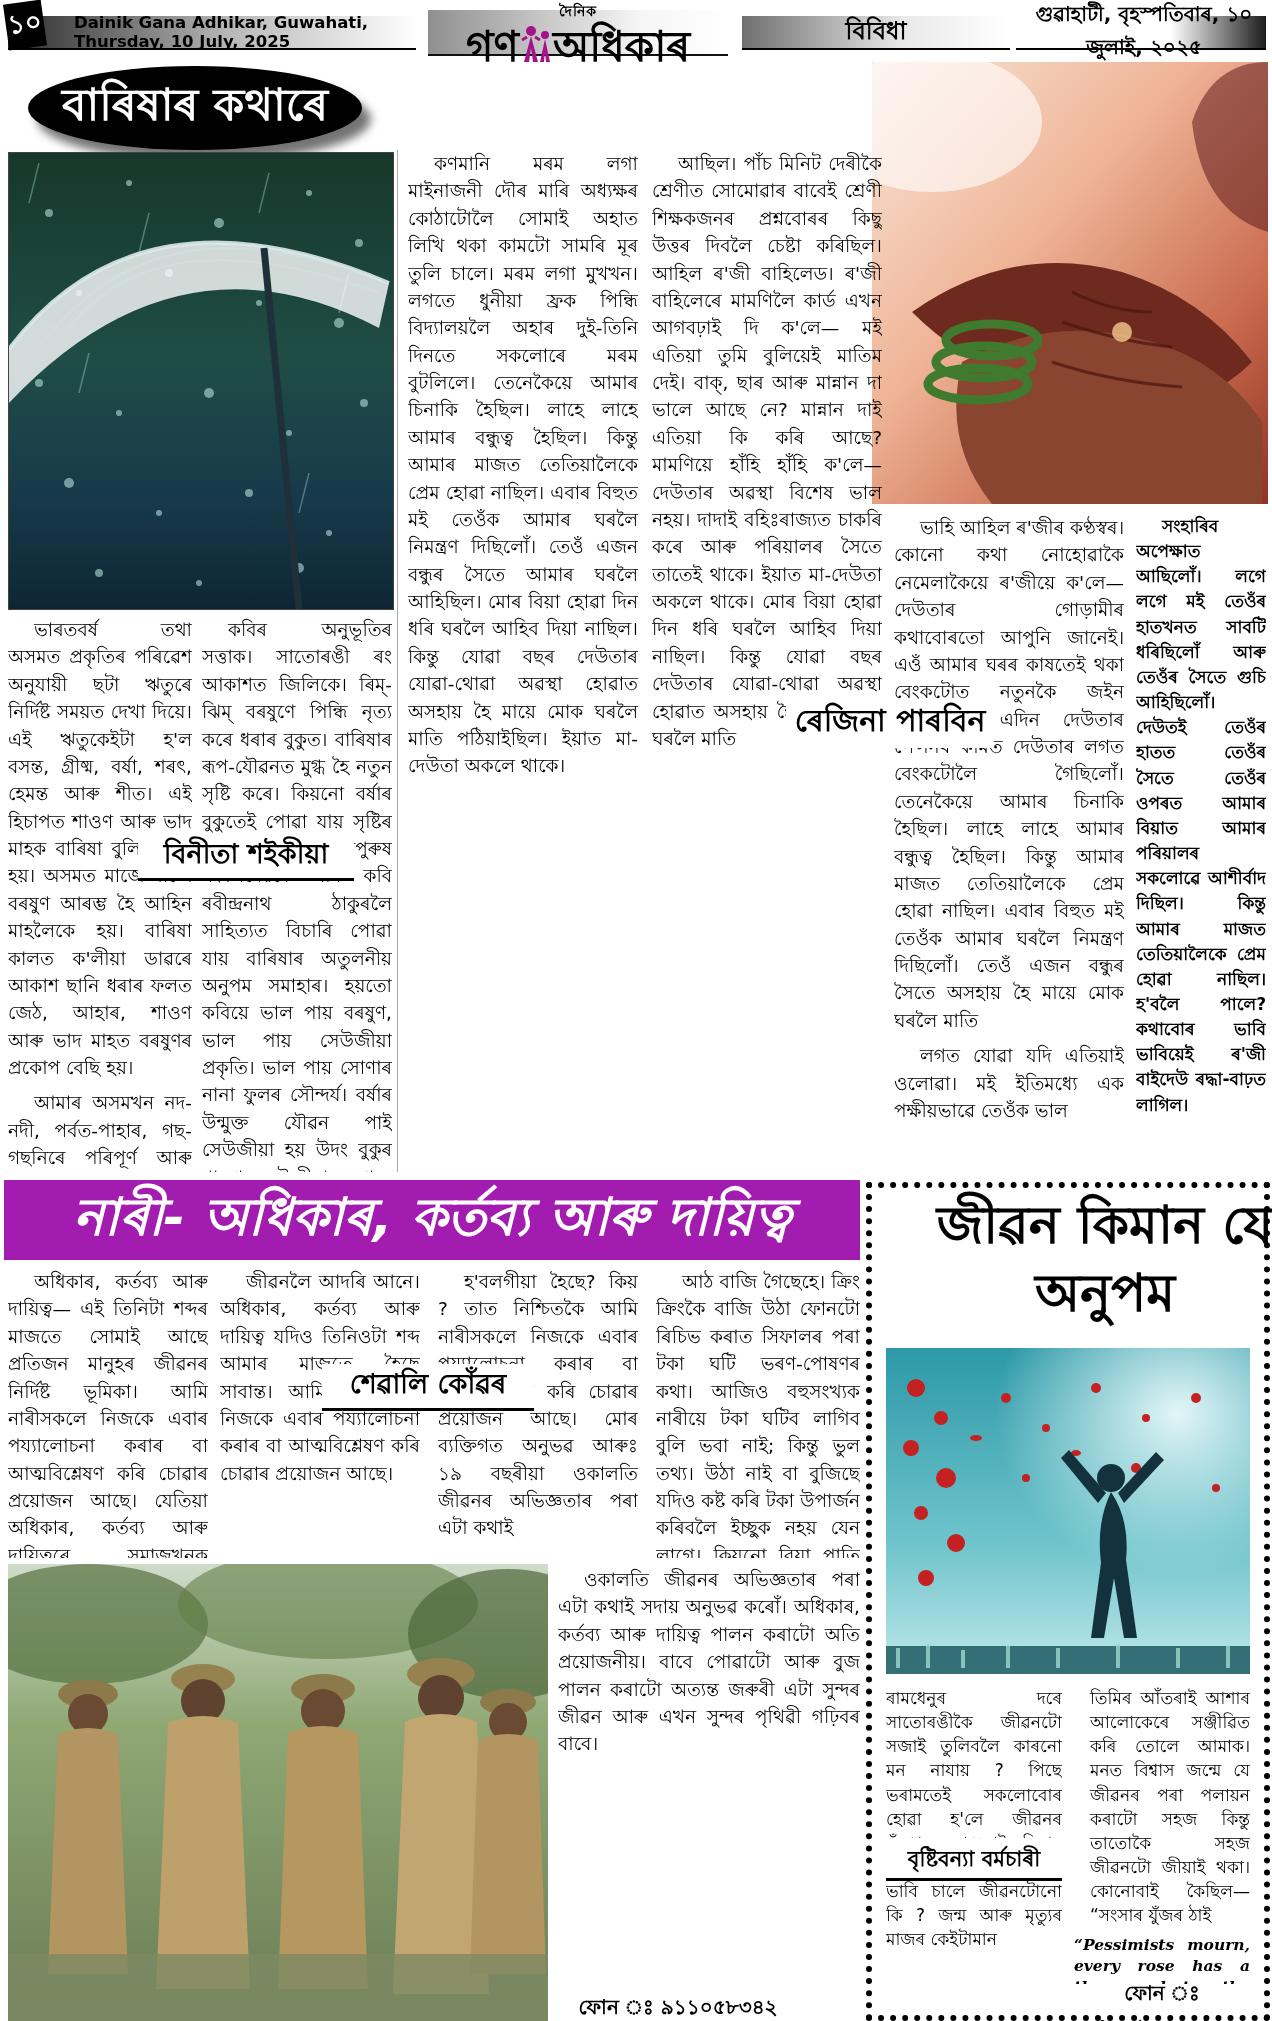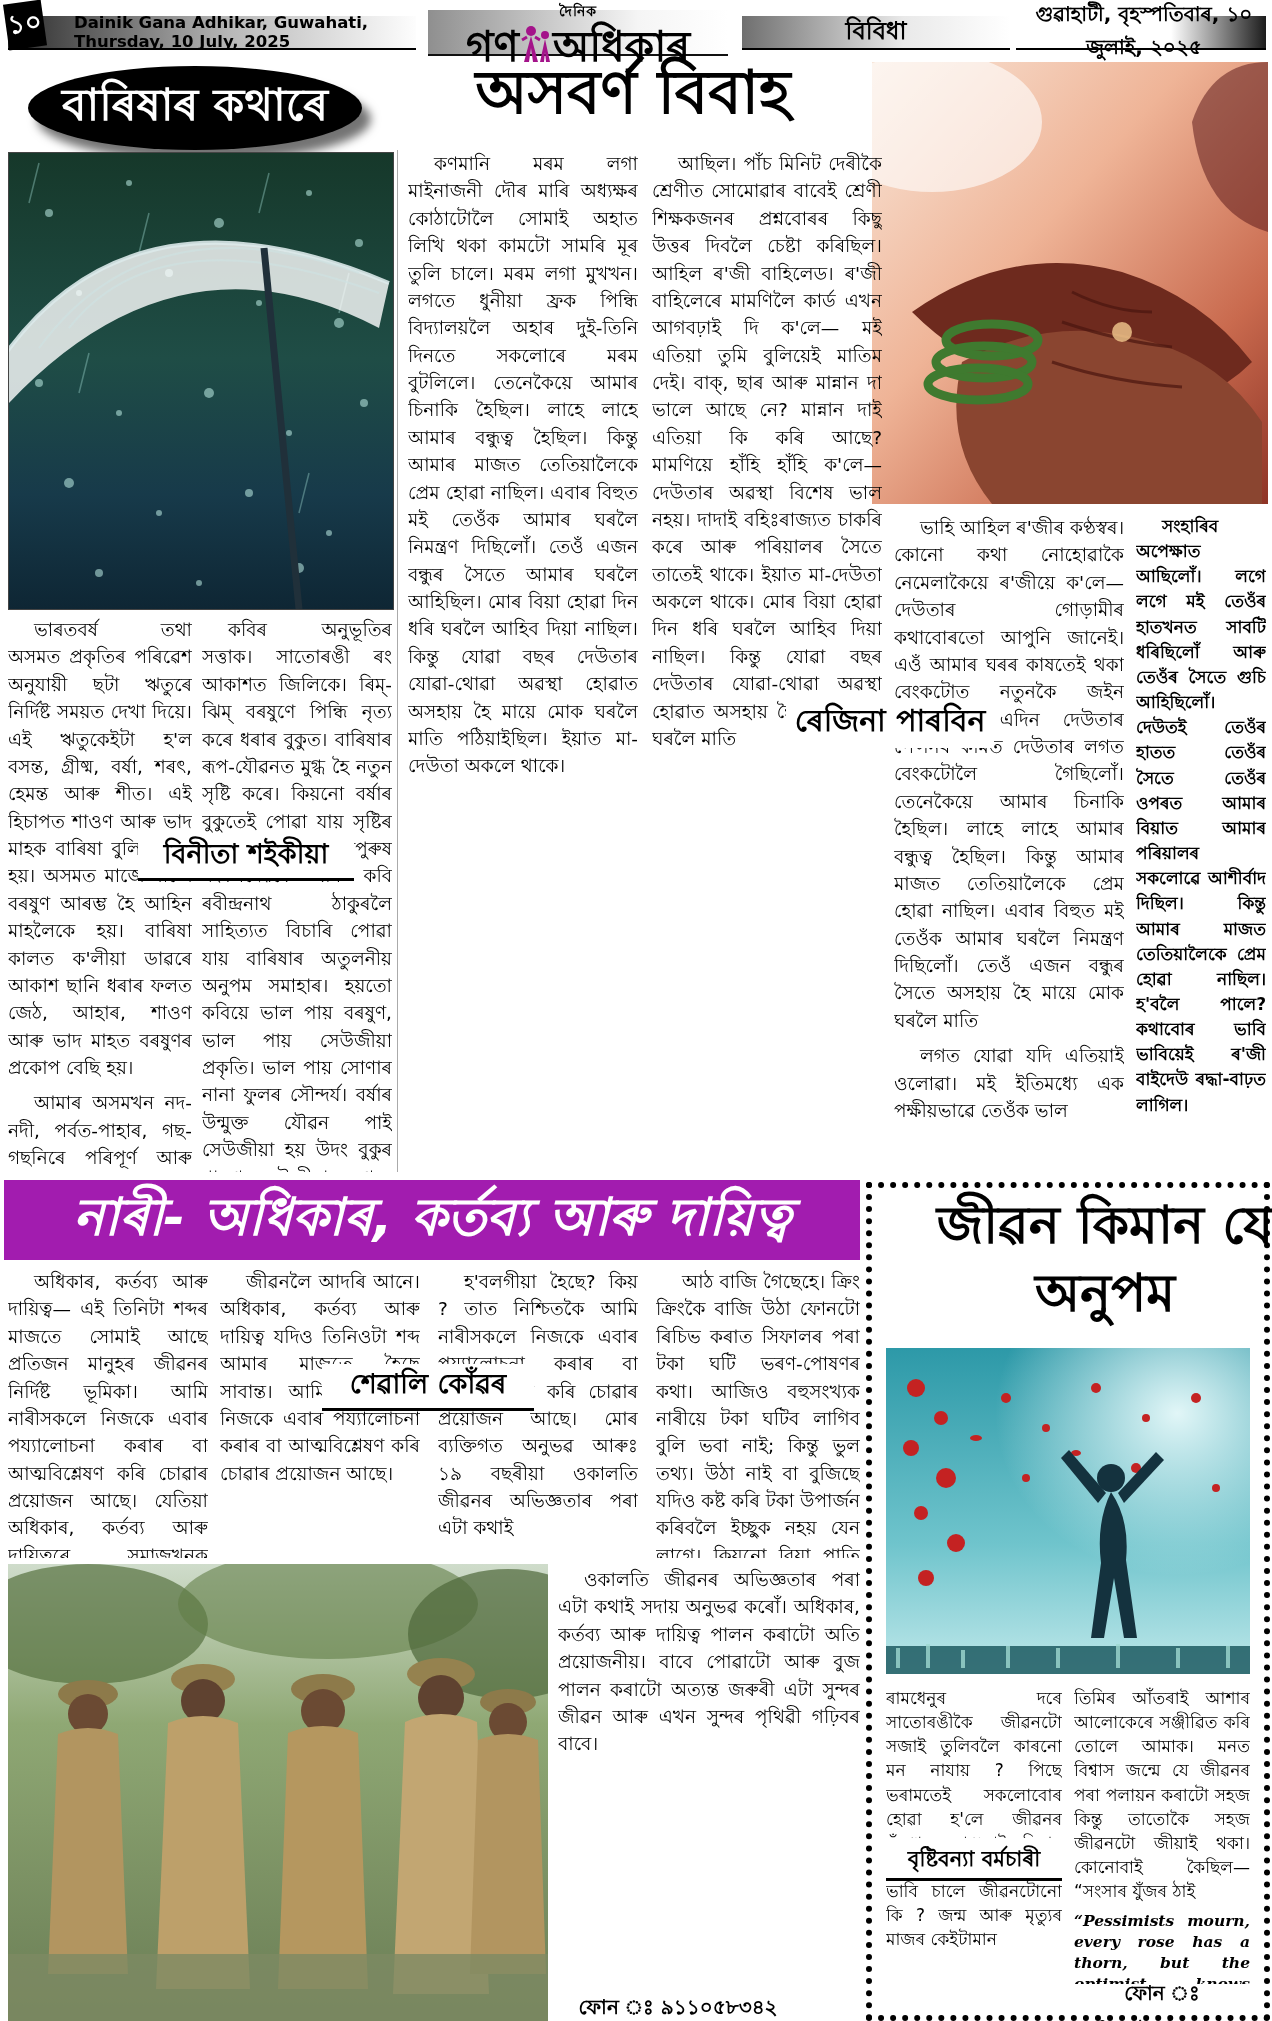--- a/index.html
+++ b/index.html
@@ -158,23 +158,20 @@
     <p>আমাৰ অসমখন নদ-নদী, পৰ্বত-পাহাৰ, গছ-গছনিৰে পৰিপূৰ্ণ আৰু মৌচুমী প্ৰধান হোৱা বাবে বাৰিষা নিৰ্ভৰ কৰে মৌচুমী বতাহত। গ্ৰীষ্মকালত মৌচুমী বতাহৰ ফলত অতিমাত্ৰা বৰষুণ হয়। যাৰ ফলত নৈ, বিল, পথাৰ, জান-জুৰি সকলো পানীৰে ওপচি পাৰ ভাঙি বৈ যায় ভৈয়ামলৈ। তাৰ ফলত নৈৰ কাষৰীয়া অঞ্চলসমূহত সঘনাই বান হোৱা দেখা যায়। ইয়াৰ উপৰি পানী আৰু বোকাৰে ভৰা বাট-পথত</p>
   </div>
   <div class="abs col" style="left:202px;top:616px;width:190px;height:556px;">
     <p>কবিৰ অনুভূতিৰ সত্তাক। সাতোৰঙী ৰং আকাশত জিলিকে। ৰিম্-ঝিম্ বৰষুণে পিন্ধি নৃত্য কৰে ধৰাৰ বুকুত। বাৰিষাৰ ৰূপ-যৌৱনত মুগ্ধ হৈ নতুন সৃষ্টি কৰে। কিয়নো বৰ্ষাৰ বুকুতেই পোৱা যায় সৃষ্টিৰ মাদকতা। মহাপুৰুষ শংকৰদেৱকে ধৰি কবি ৰবীন্দ্ৰনাথ ঠাকুৰলৈ সাহিত্যত বিচাৰি পোৱা যায় বাৰিষাৰ অতুলনীয় অনুপম সমাহাৰ। হয়তো কবিয়ে ভাল পায় বৰষুণ, ভাল পায় সেউজীয়া প্ৰকৃতি। ভাল পায় সোণাৰ নানা ফুলৰ সৌন্দৰ্য। বৰ্ষাৰ উন্মুক্ত যৌৱন পাই সেউজীয়া হয় উদং বুকুৰ শাওণ। সেউজীয়া হয় গছ-লতা, তৰু-তৃণ। বাৰিষাৰ ৰং লাগিয়েই সেউজ হয় পৃথিৱী। খেতিয়কৰ হয় জীয়াই থকাৰ আখৰা।</p>
 
   </div>
   <div class="abs byline" style="left:138px;top:834px;width:216px;height:44px;font-size:27px;">
     <span>বিনীতা শইকীয়া</span>
   </div>
 
-  <div class="abs marriage-head">
-    <span>অসবৰ্ণ বিবাহ</span>
-  </div>
 
   <div class="abs hands-img">
     <svg width="396" height="442" viewBox="0 0 396 442" preserveAspectRatio="none">
       <defs>
         <linearGradient id="handbg" x1="0" y1="0" x2="1" y2="1">
           <stop offset="0" stop-color="#f9e6d8"></stop>
             <stop offset="0.4" stop-color="#efb497"></stop>
           <stop offset="0.75" stop-color="#c96a4e"></stop>
             <stop offset="1" stop-color="#8e3426"></stop>
         </linearGradient>
@@ -348,21 +345,21 @@
 
   <div class="abs life-col" style="left:886px;top:1686px;width:176px;height:298px;">
     <p style="margin:0 0 6px 0;">ৰামধেনুৰ দৰে সাতোৰঙীকৈ জীৱনটো সজাই তুলিবলৈ কাৰনো মন নাযায় ? পিছে ভৰামতেই সকলোবোৰ হোৱা হ'লে জীৱনৰ যুঁজখন আগুৱাই নিয়াৰ মাদকতা ক'ত ? ভালকৈ ভাবি চালে জীৱনটোনো কি ? জন্ম আৰু মৃত্যুৰ মাজৰ কেইটামান</p>
 
   </div>
   <div class="abs byline" style="left:886px;top:1838px;width:176px;height:40px;font-size:21px;">
     <span>বৃষ্টিবন্যা বৰ্মচাৰী</span>
   </div>
 
   <div class="abs life-col" style="left:1074px;top:1686px;width:176px;height:298px;">
-    <p style="margin:0 0 8px 0;">তিমিৰ আঁতৰাই আশাৰ আলোকেৰে সঞ্জীৱিত কৰি তোলে আমাক। মনত বিশ্বাস জন্মে যে জীৱনৰ পৰা পলায়ন কৰাটো সহজ কিন্তু তাতোকৈ সহজ জীৱনটো জীয়াই থকা। কোনোবাই কৈছিল— “সংসাৰ যুঁজৰ ঠাই</p>
+    <p style="margin:0 0 8px 16px;">তিমিৰ আঁতৰাই আশাৰ আলোকেৰে সঞ্জীৱিত কৰি তোলে আমাক। মনত বিশ্বাস জন্মে যে জীৱনৰ পৰা পলায়ন কৰাটো সহজ কিন্তু তাতোকৈ সহজ জীৱনটো জীয়াই থকা। কোনোবাই কৈছিল— “সংসাৰ যুঁজৰ ঠাই</p>
     <p class="quote" style="margin:0 0 8px 0;">“Pessimists mourn, every rose has a thorn, but the optimist knows every thorn has a rose.”</p>
 
   </div>
   <div class="abs phone" style="left:1074px;top:1978px;width:176px;">
     <span>ফোন ঃ ৭০০২৩৫৫৩২৬</span>
   </div>
 
 </div>
 
 </body></html>

